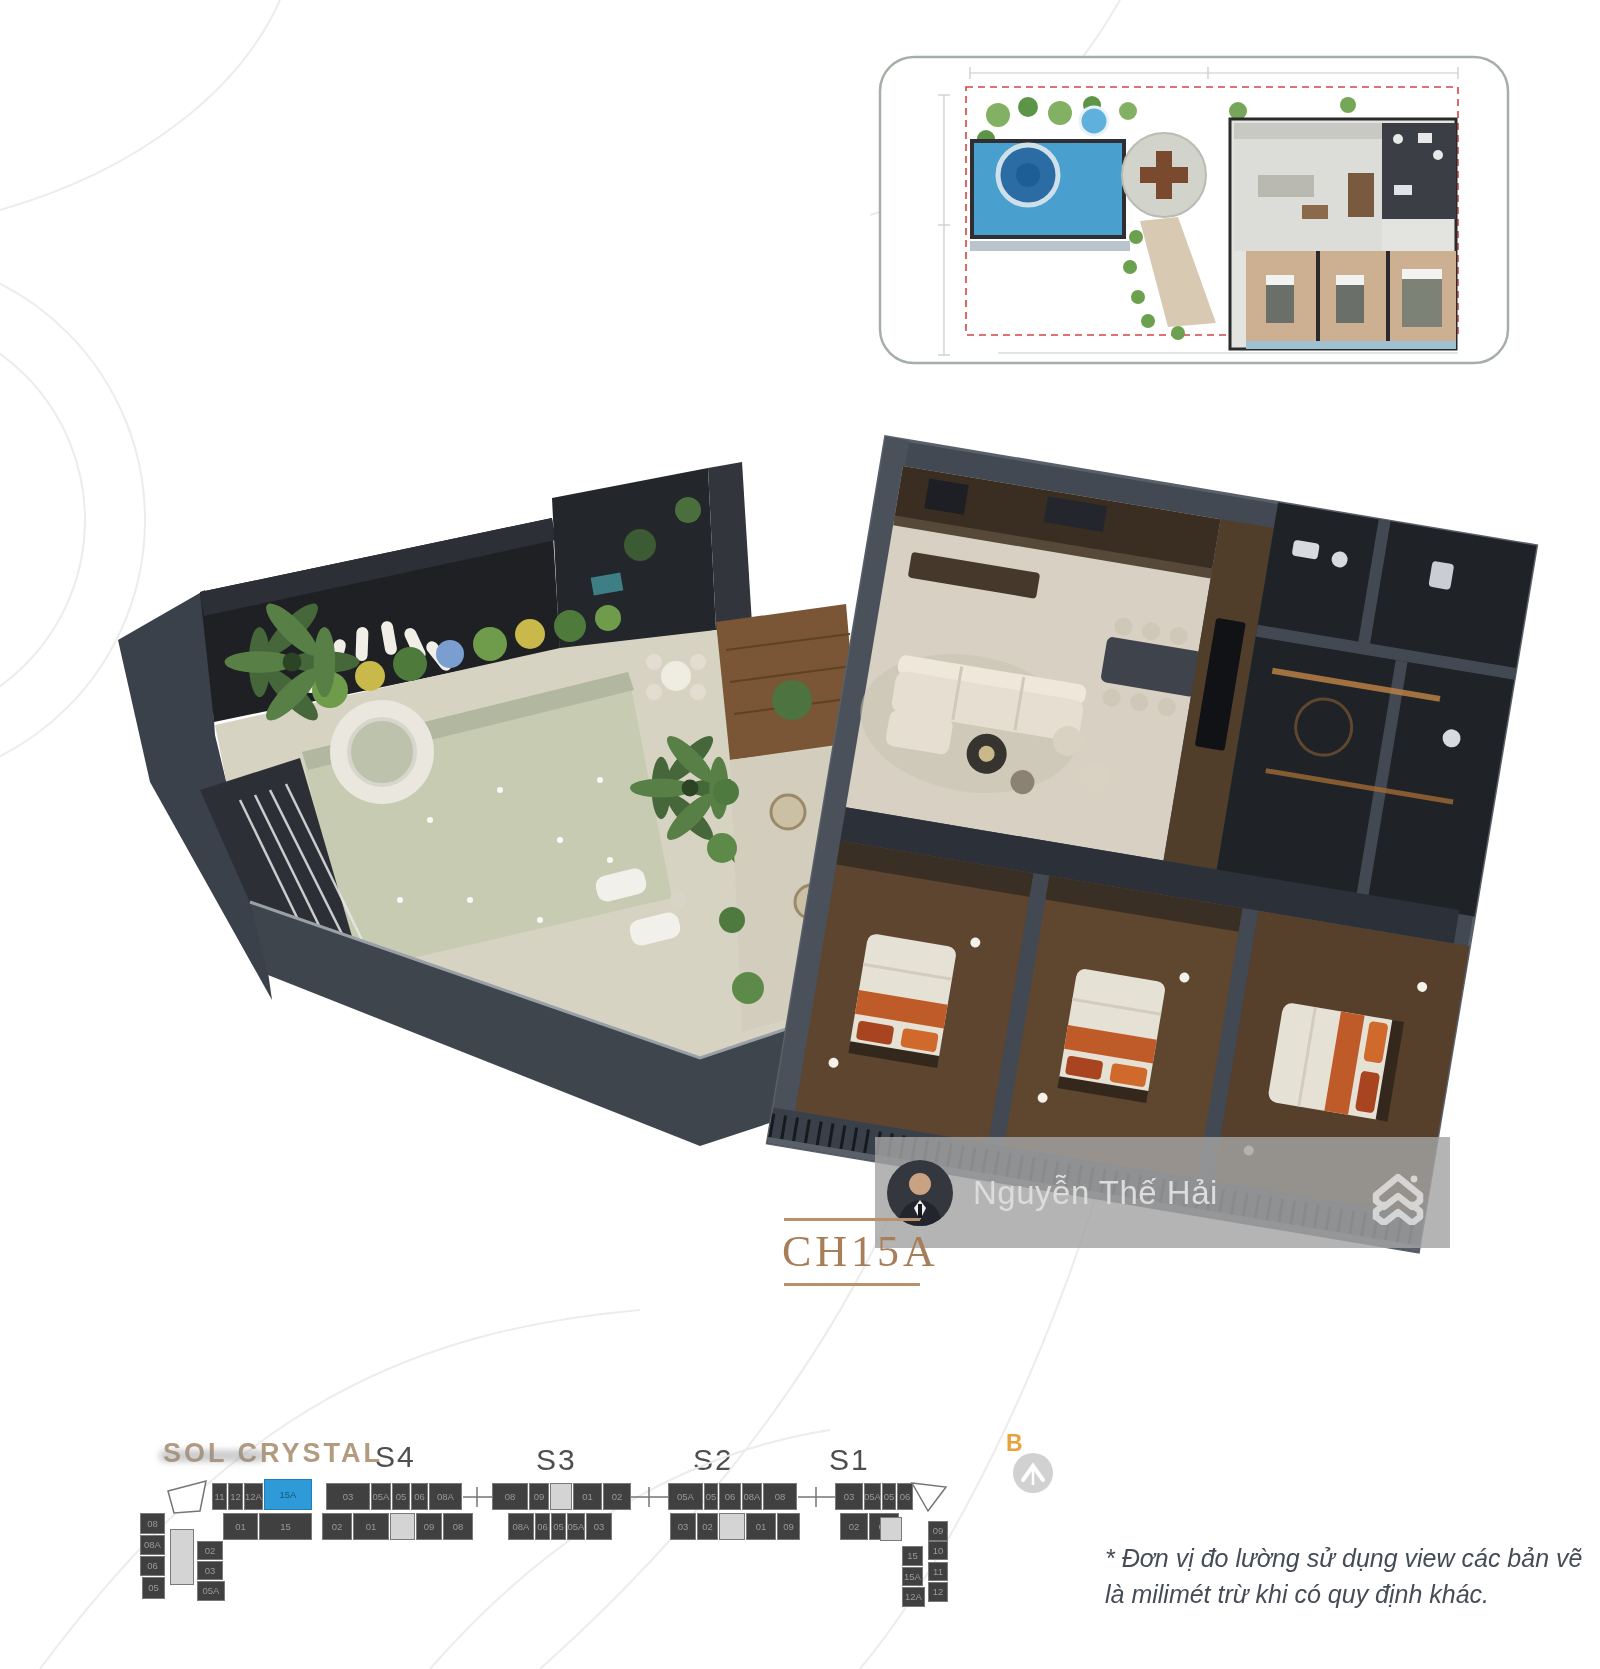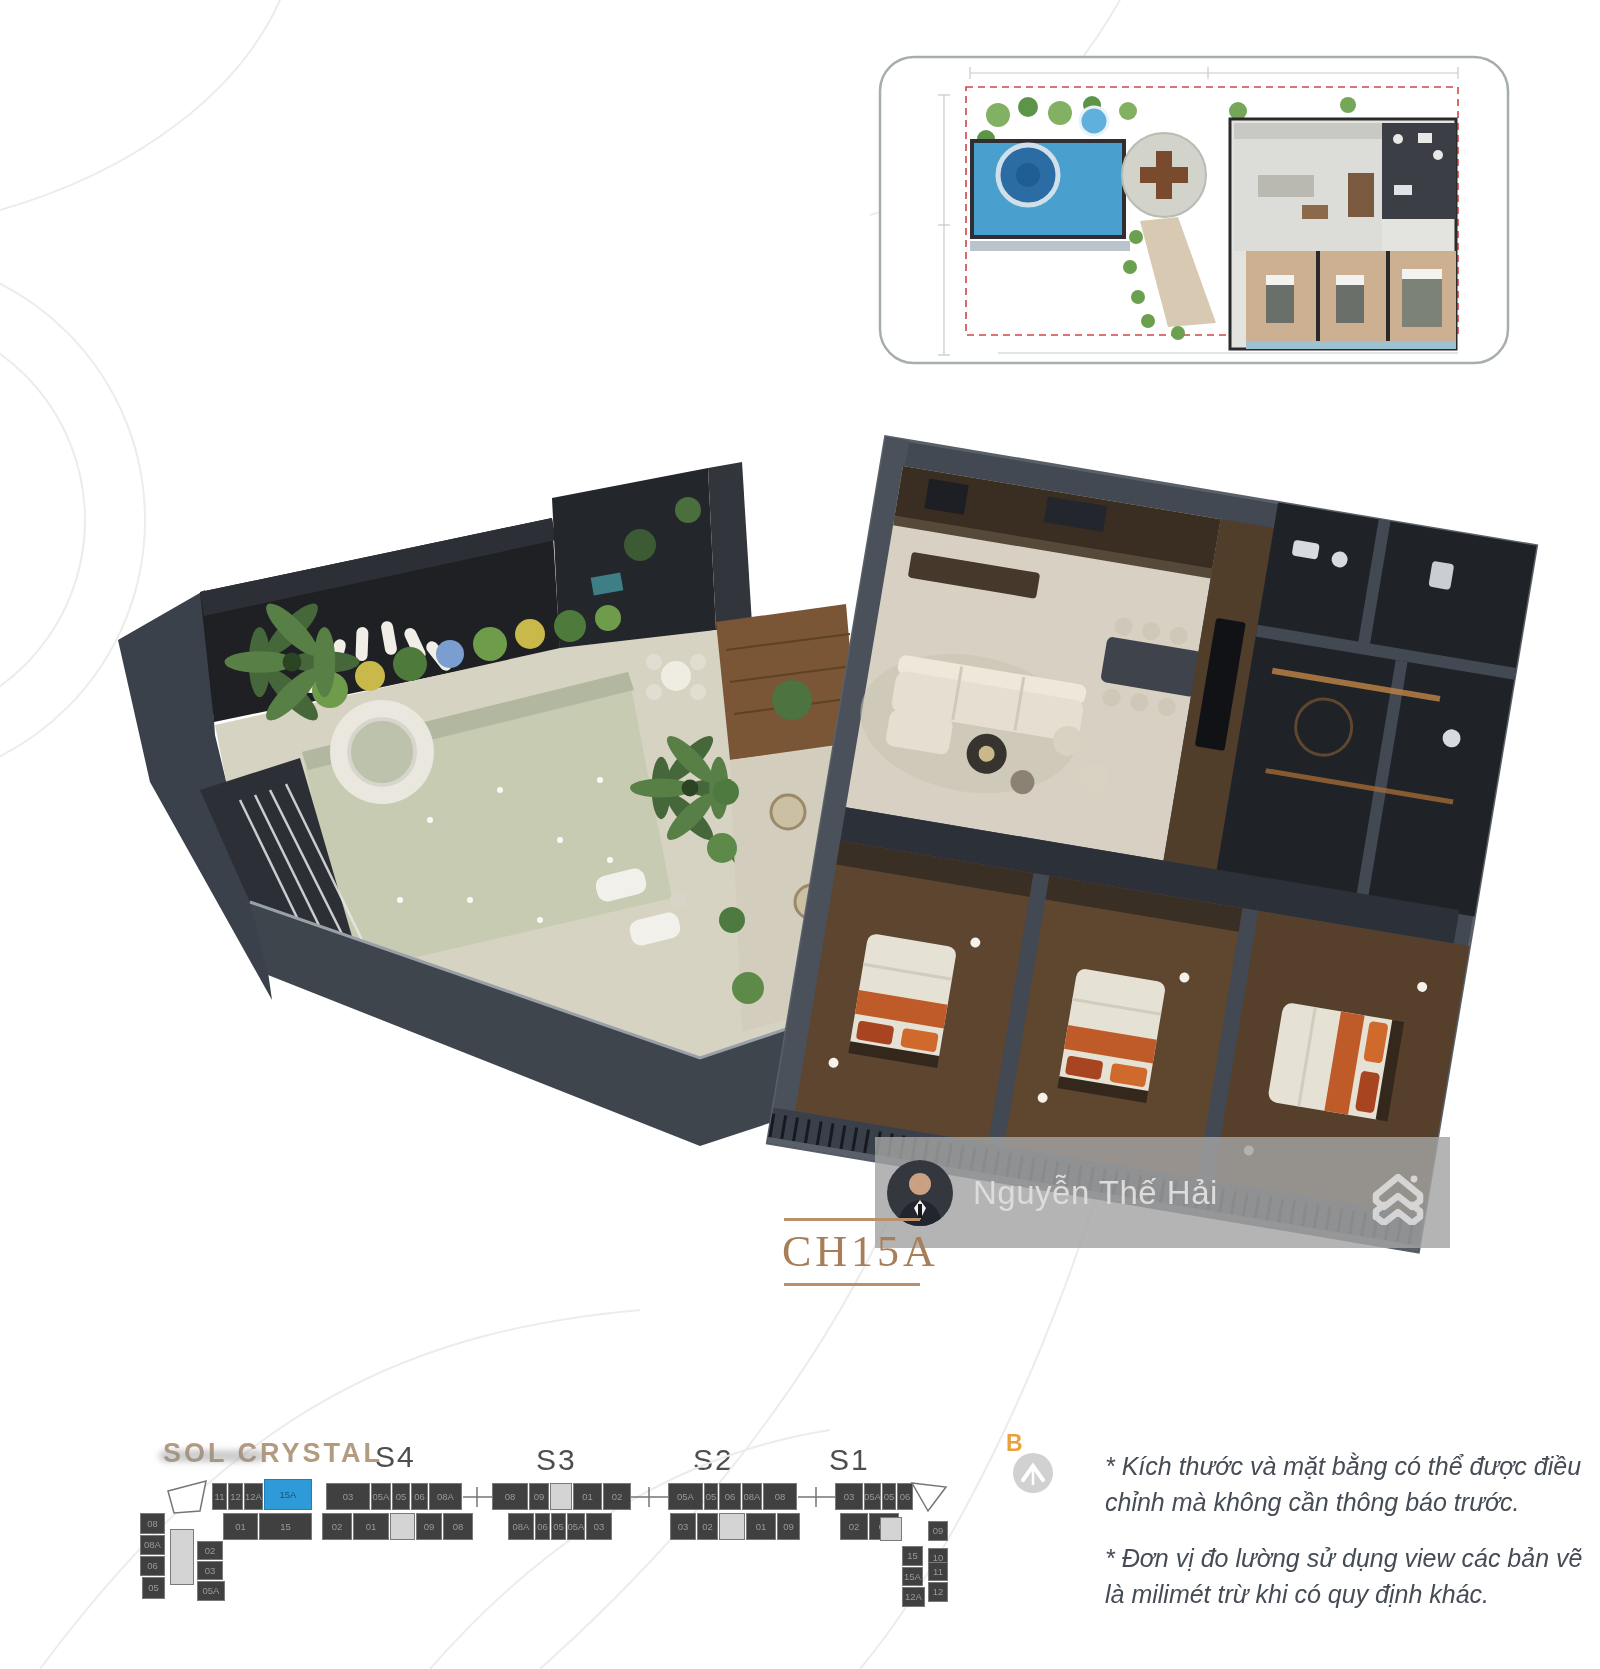--- a/index.html
+++ b/index.html
@@ -438,28 +438,27 @@
       <div class="ubox" style="left: 0px; top: 83px; width: 25px; height: 20px;">06</div>
       <div class="ubox" style="left: 2px; top: 104px; width: 23px; height: 22px;">05</div>
       <div class="ubox" style="left: 57px; top: 68px; width: 26px; height: 19px;">02</div>
       <div class="ubox" style="left: 57px; top: 88px; width: 26px; height: 19px;">03</div>
       <div class="ubox" style="left: 57px; top: 108px; width: 28px; height: 20px;">05A</div>
       <div class="ubox gray" style="left: 740px; top: 44px; width: 22px; height: 24px;"></div>
       <div class="ubox" style="left: 762px; top: 73px; width: 21px; height: 20px;">15</div>
       <div class="ubox" style="left: 762px; top: 94px; width: 21px; height: 19px;">15A</div>
       <div class="ubox" style="left: 762px; top: 114px; width: 23px; height: 20px;">12A</div>
       <div class="ubox" style="left: 788px; top: 48px; width: 20px; height: 20px;">09</div>
-      <div class="ubox" style="left: 788px; top: 75px; width: 20px; height: 19px;">10</div>
+      <div class="ubox" style="left: 788px; top: 68px; width: 20px; height: 19px;">10</div>
       <div class="ubox" style="left: 788px; top: 89px; width: 20px; height: 19px;">11</div>
       <div class="ubox" style="left: 788px; top: 109px; width: 20px; height: 20px;">12</div>
     </div>
 
   <div id="compassB" class="abs">B</div>
   <svg id="compass" class="abs" width="42" height="42" viewBox="-21 -21 42 42">
     <circle r="20" fill="#c9c9c9" opacity=".85"></circle>
     <path d="M -10,7 L 0,-7 L 10,7" fill="none" stroke="#ffffff" stroke-width="4" stroke-linecap="round"></path>
     <line x1="0" y1="-5" x2="0" y2="12" stroke="#ffffff" stroke-width="2.5"></line>
   </svg>
 
-  <div id="note1" class="note">* Kích thước và mặt bằng có thể được điều chỉnh mà không cần thông báo trước.</div>
   <div id="note2" class="note">* Đơn vị đo lường sử dụng view các bản vẽ là milimét trừ khi có quy định khác.</div>
 
 </div>
 
 </body></html>

